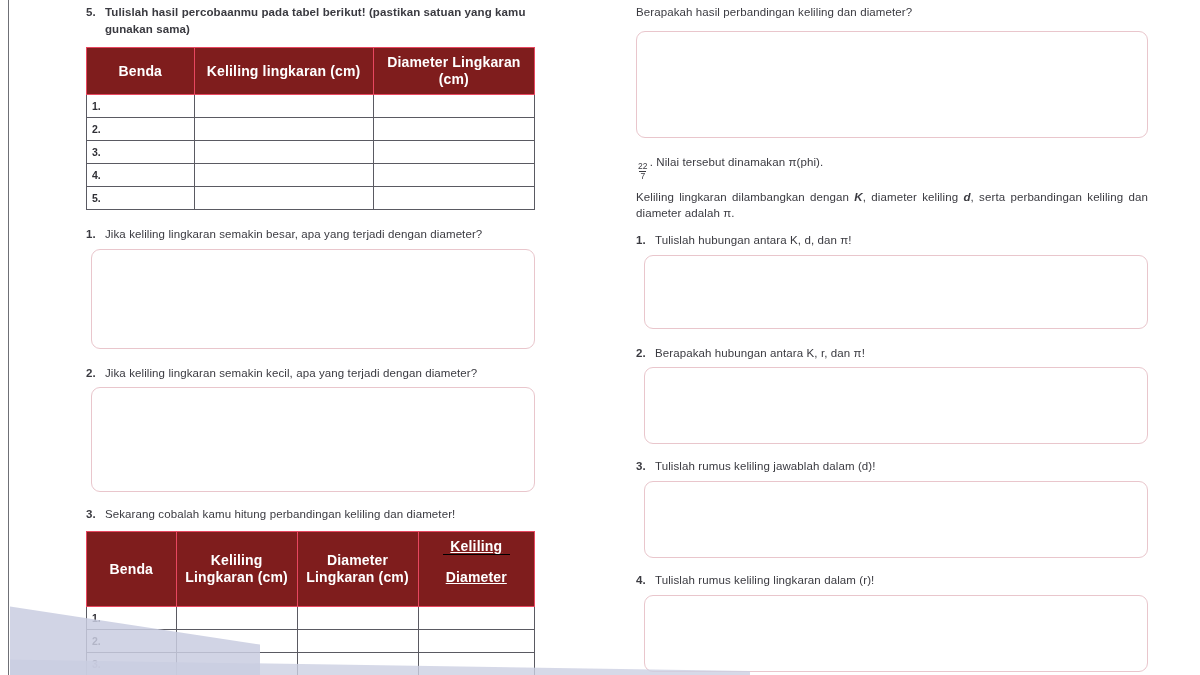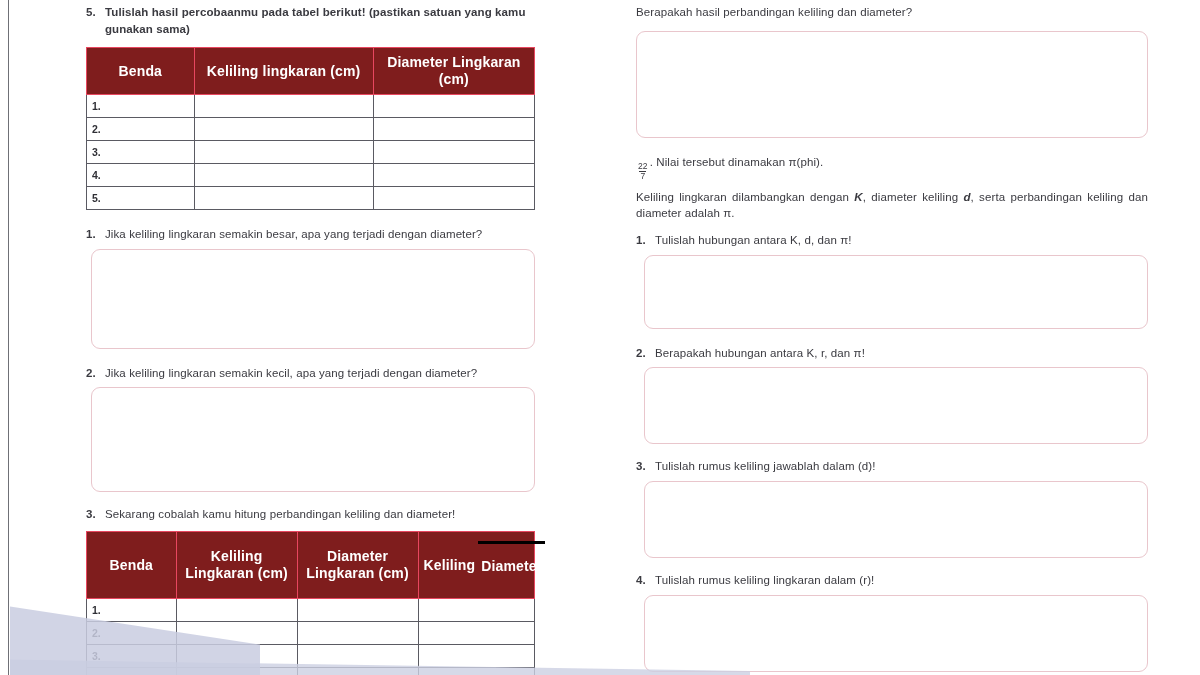--- a/index.html
+++ b/index.html
@@ -137,26 +137,27 @@
     font-weight: 700;
     padding: 1px 5px;
     color: #2f2f35;
     vertical-align: middle;
   }
   table.ws td.num-cell { text-align: left; }
 
   
   .hdr-frac {
     display: inline-flex;
-    flex-direction: row;
+    flex-direction: column;
     align-items: center;
     line-height: 1.18;
+    text-decoration: underline;
   }
   .hdr-frac .num { padding: 0 3px; }
-  .hdr-frac .den { padding: 14px 3px; border-top: 3px solid #000000; }
+  .hdr-frac .den { padding: 14px 3px; border-top: 1px solid #000000; }
 
   
   .answer-box {
     border: 1px solid #e9c6cc;
     border-radius: 9px;
     background: #ffffff;
     box-sizing: border-box;
   }
   .sp-4 { height: 4px; }
   .sp-6 { height: 6px; }

